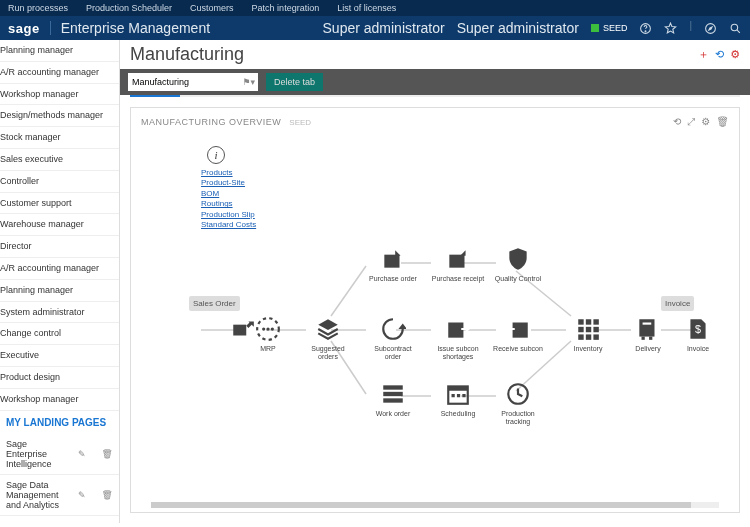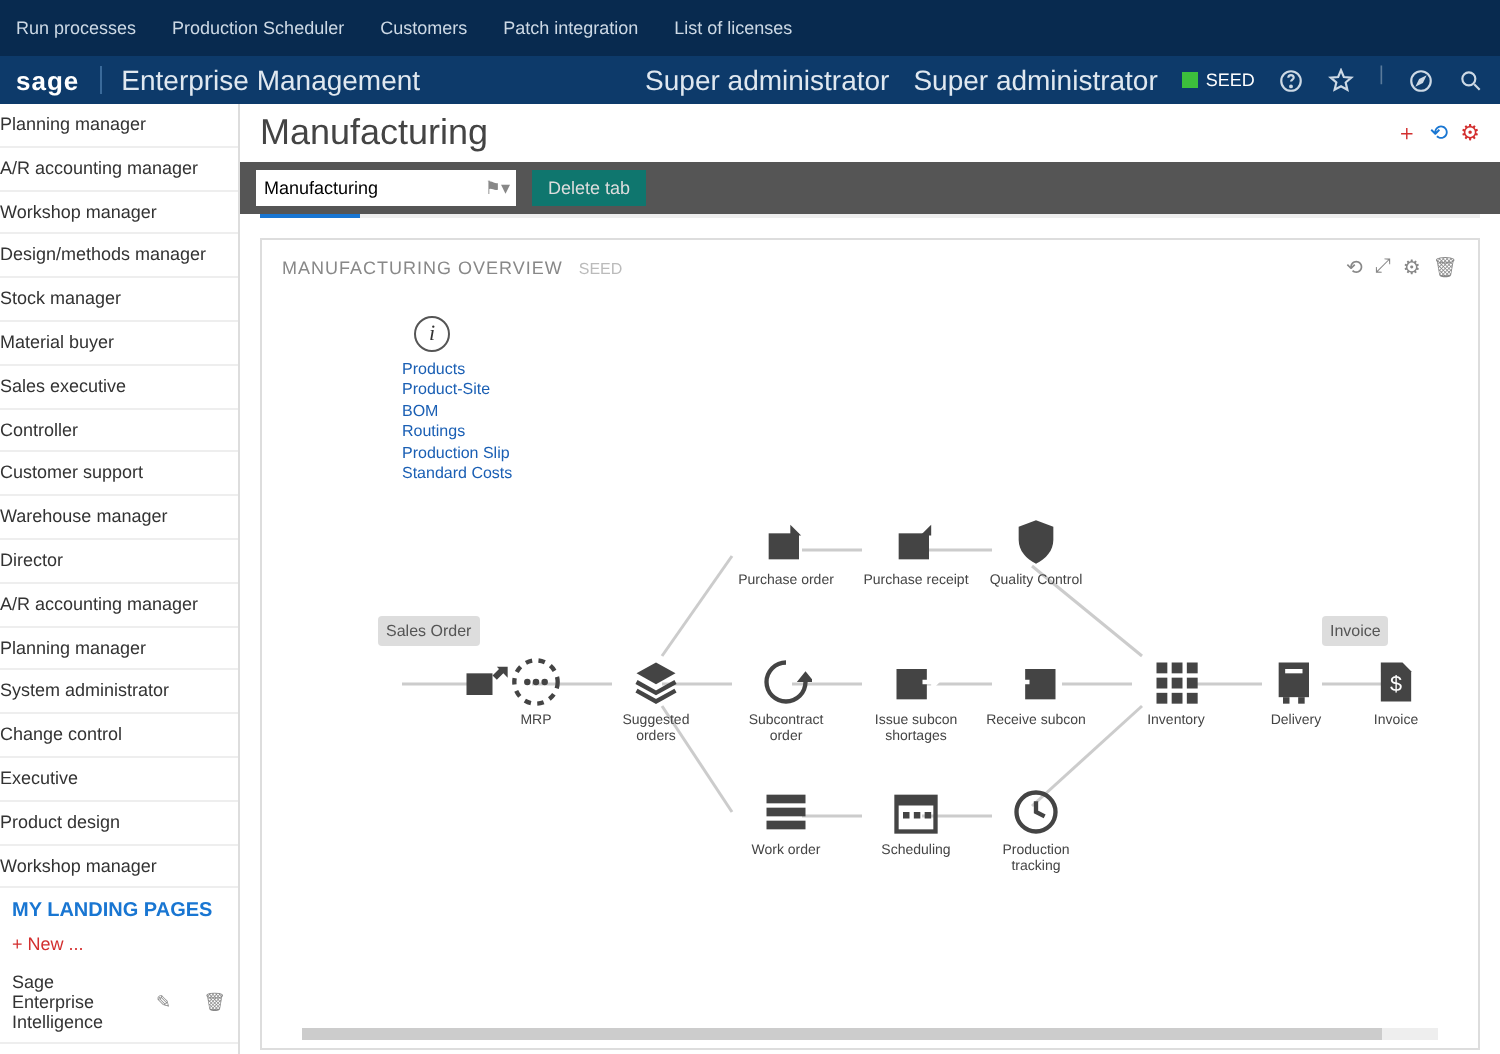--- a/index.html
+++ b/index.html
@@ -1,17 +1,17 @@
 <!DOCTYPE html>
 <html><head>
 <meta charset="utf-8">
 <style>
 *{box-sizing:border-box;margin:0;padding:0;font-family:Arial,Helvetica,sans-serif}
 body{background:#fff;width:750px;height:527px;overflow:hidden;font-size:10px;color:#333}
-.topbar{background:#082a4f;height:28px;display:flex;align-items:center;padding:0 8px;gap:18px}
+.topbar{background:#082a4f;height:16px;display:flex;align-items:center;padding:0 8px;gap:18px}
 .topbar a{color:#cdd9e5;font-size:9px;text-decoration:none}
 .header{background:#0d3a6a;height:24px;display:flex;align-items:center;padding:0 8px;color:#fff}
 .logo{font-weight:bold;font-size:13px;letter-spacing:0.5px}
 .hsep{width:1px;height:14px;background:#3a6a9a;margin:0 10px}
 .htext{font-size:14px;color:#e0e8f0}
 .hright{margin-left:auto;display:flex;gap:12px}
 .seed{display:flex;align-items:center;gap:4px;font-size:9px}
 .seed-sq{width:8px;height:8px;background:#3cbf3c;display:inline-block}
 .hicon{color:#cdd9e5;font-size:11px;display:flex;align-items:center}
 .hicon svg{width:13px;height:13px}
@@ -39,21 +39,21 @@
 .tabline .active{height:2px;background:#1976d2;width:50px}
 .panel{margin:10px;border:1px solid #ddd;flex:1;display:flex;flex-direction:column;overflow:hidden}
 .phdr{display:flex;align-items:center;padding:8px 10px}
 .phdr .pt{color:#888;font-size:9px;letter-spacing:0.5px}
 .phdr .ps{color:#bbb;font-size:8px;margin-left:8px}
 .phdr .pr{margin-left:auto;display:flex;gap:6px;color:#888}
 .pbody{flex:1;position:relative;padding:10px 20px;overflow:hidden}
 .info-block{position:absolute;left:70px;top:10px}
 .info-icon{width:18px;height:18px;border:1.5px solid #555;border-radius:50%;display:flex;align-items:center;justify-content:center;font-style:italic;font-family:serif;font-size:11px;margin-bottom:4px;margin-left:6px}
 .info-links{font-size:8px;line-height:1.3}
-.info-links a{color:#1a5fb4;display:block}
+.info-links a{color:#1a5fb4;text-decoration:underline;display:block}
 .diagram{position:absolute;left:10px;top:110px;right:10px;bottom:20px}
 .node{position:absolute;text-align:center;width:54px}
 .node .nicon{width:26px;height:26px;margin:0 auto 3px;display:flex;align-items:center;justify-content:center}
 .node .nicon svg{width:26px;height:26px;fill:#444}
 .node .nlabel{font-size:7px;color:#444;line-height:1.1}
 .tag{position:absolute;background:#ddd;color:#555;font-size:8px;padding:3px 4px;border-radius:2px}
 svg.connector{position:absolute;left:0;top:0;width:100%;height:100%;pointer-events:none}
 svg.connector line{stroke:#ccc;stroke-width:1.5}
 .hscroll{position:absolute;bottom:4px;left:20px;right:20px;height:6px;background:#eee}
 .hscroll .thumb{height:100%;background:#ccc;width:95%}
@@ -108,35 +108,33 @@
   </div>
 </div>
 
 <div class="main">
   <div class="sidebar">
     <div class="sitem">Planning manager</div>
     <div class="sitem">A/R accounting manager</div>
     <div class="sitem">Workshop manager</div>
     <div class="sitem">Design/methods manager</div>
     <div class="sitem">Stock manager</div>
-    <div class="sitem">Material buyer</div>
     <div class="sitem">Sales executive</div>
     <div class="sitem">Controller</div>
     <div class="sitem">Customer support</div>
     <div class="sitem">Warehouse manager</div>
     <div class="sitem">Director</div>
     <div class="sitem">A/R accounting manager</div>
     <div class="sitem">Planning manager</div>
     <div class="sitem">System administrator</div>
     <div class="sitem">Change control</div>
     <div class="sitem">Executive</div>
     <div class="sitem">Product design</div>
     <div class="sitem">Workshop manager</div>
     <div class="landing-hdr">MY LANDING PAGES</div>
-    <span class="new-link">+ New ...</span>
     <div class="litem">
         <span class="lbl">Sage Enterprise Intelligence</span>
         <span class="mini-icon">✎</span>
         <span class="mini-icon">🗑</span>
       </div>
     <div class="litem">
         <span class="lbl">Sage Data Management and Analytics</span>
         <span class="mini-icon">✎</span>
         <span class="mini-icon">🗑</span>
       </div>

